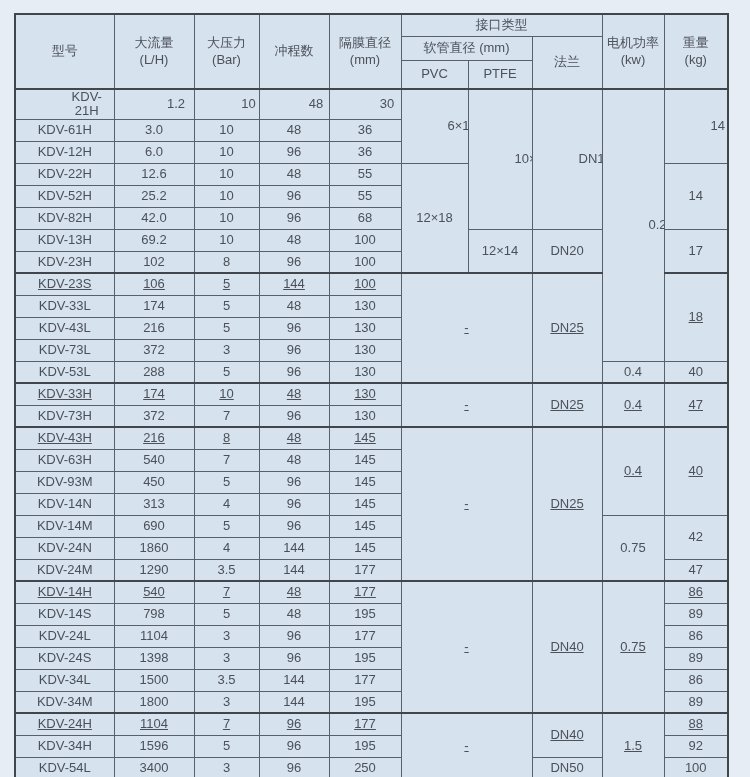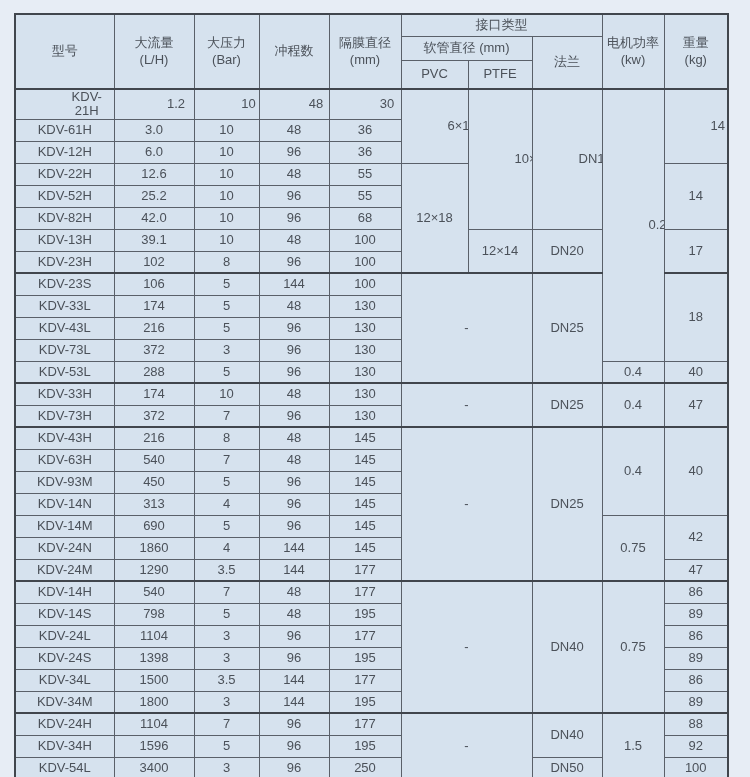--- a/index.html
+++ b/index.html
@@ -42,21 +42,21 @@
   }
   .spec thead tr:nth-child(1){height:22px;}
   .spec thead tr:nth-child(2){height:24px;}
   .spec thead tr:nth-child(3){height:29px;}
   .spec tbody td{
     font-size:13px;
     height:22px;
     line-height:1.1;
   }
   .spec tbody tr:first-child td{border-top:2px solid var(--border-strong);padding-left:46px;}
-  .spec tbody tr.hb td{border-top:2px solid var(--border-strong);}
+  .spec tbody tr.hb td{border-top:2px solid var(--border-strong);text-decoration:underline;}
   .smudge{
     position:absolute;
     background:rgba(238,243,249,0.55);
     border-radius:4px;
     filter:blur(2px);
     pointer-events:none;
   }
   #smudge1{left:138px;top:40px;width:34px;height:24px;}
   #smudge2{left:220px;top:40px;width:28px;height:24px;}
 </style>
@@ -149,21 +149,21 @@
       </tr>
       <tr>
         <td>KDV-82H</td>
         <td>42.0</td>
         <td>10</td>
         <td>96</td>
         <td>68</td>
       </tr>
       <tr>
         <td>KDV-13H</td>
-        <td>39.1</td>
+        <td>69.2</td>
         <td>10</td>
         <td>48</td>
         <td>100</td>
         <td rowspan="2" colspan="1">12×14</td>
         <td rowspan="2" colspan="1">DN20</td>
         <td rowspan="2" colspan="1">17</td>
       </tr>
       <tr>
         <td>KDV-23H</td>
         <td>102</td>

